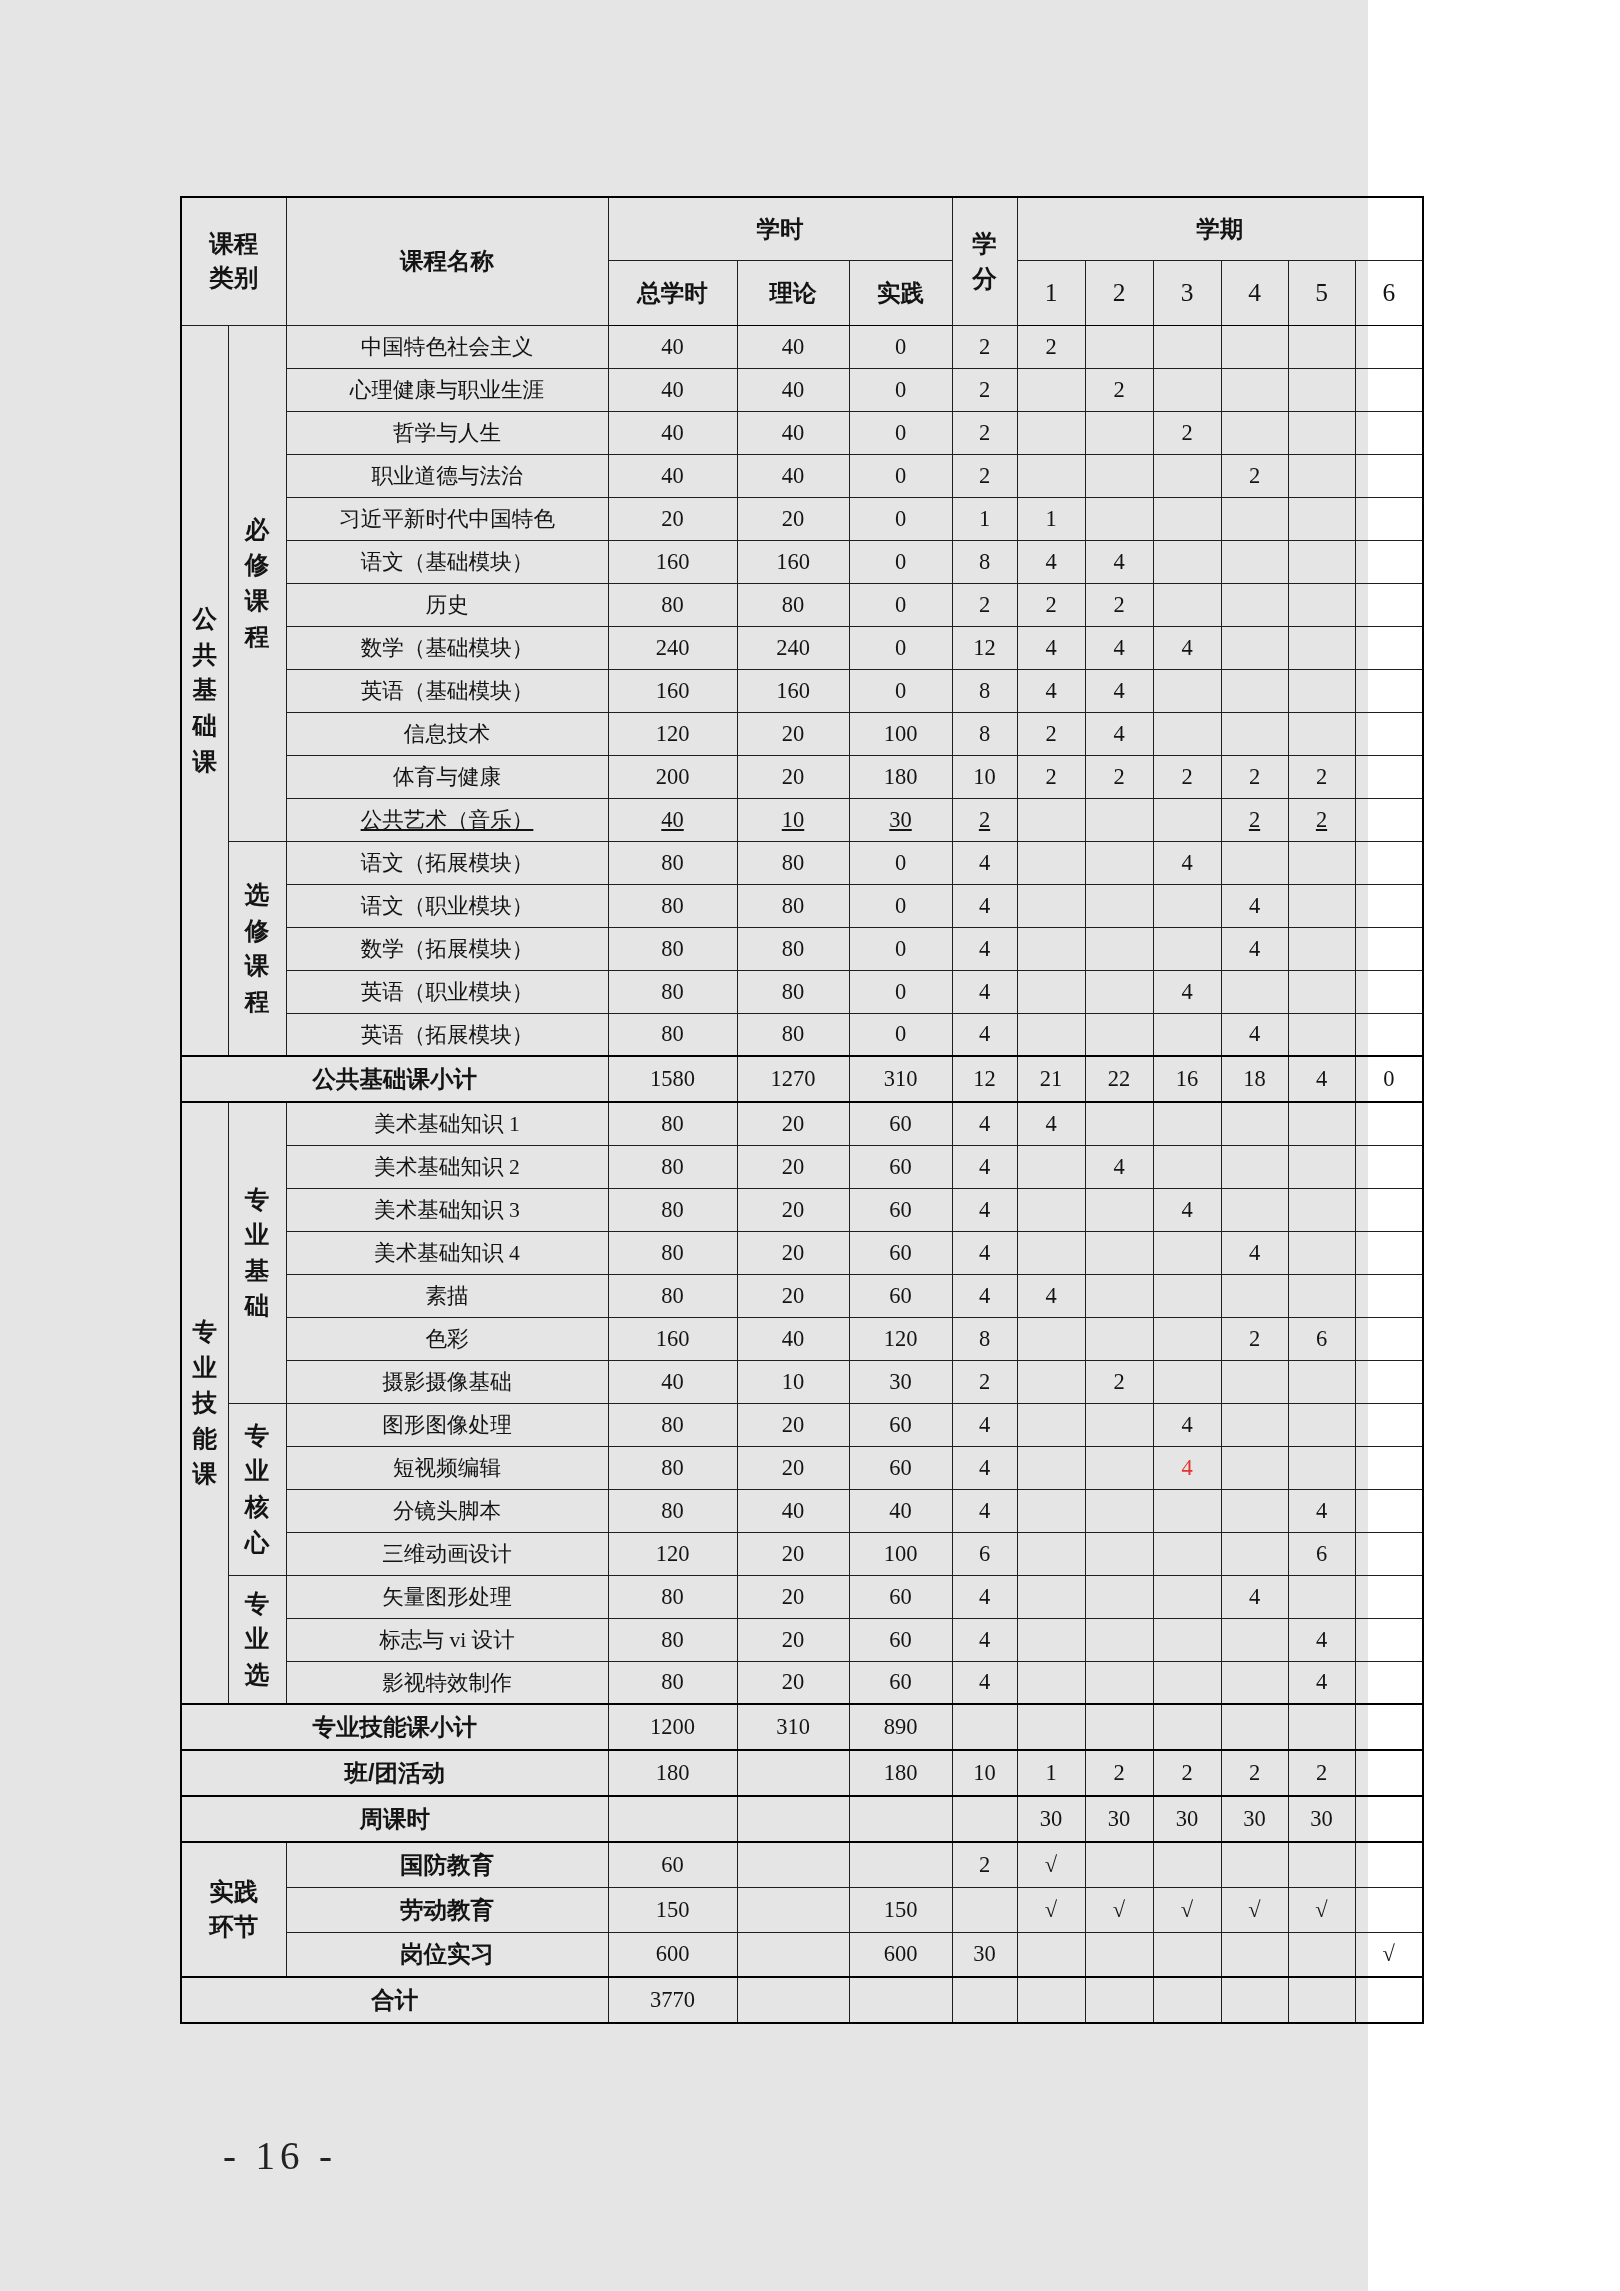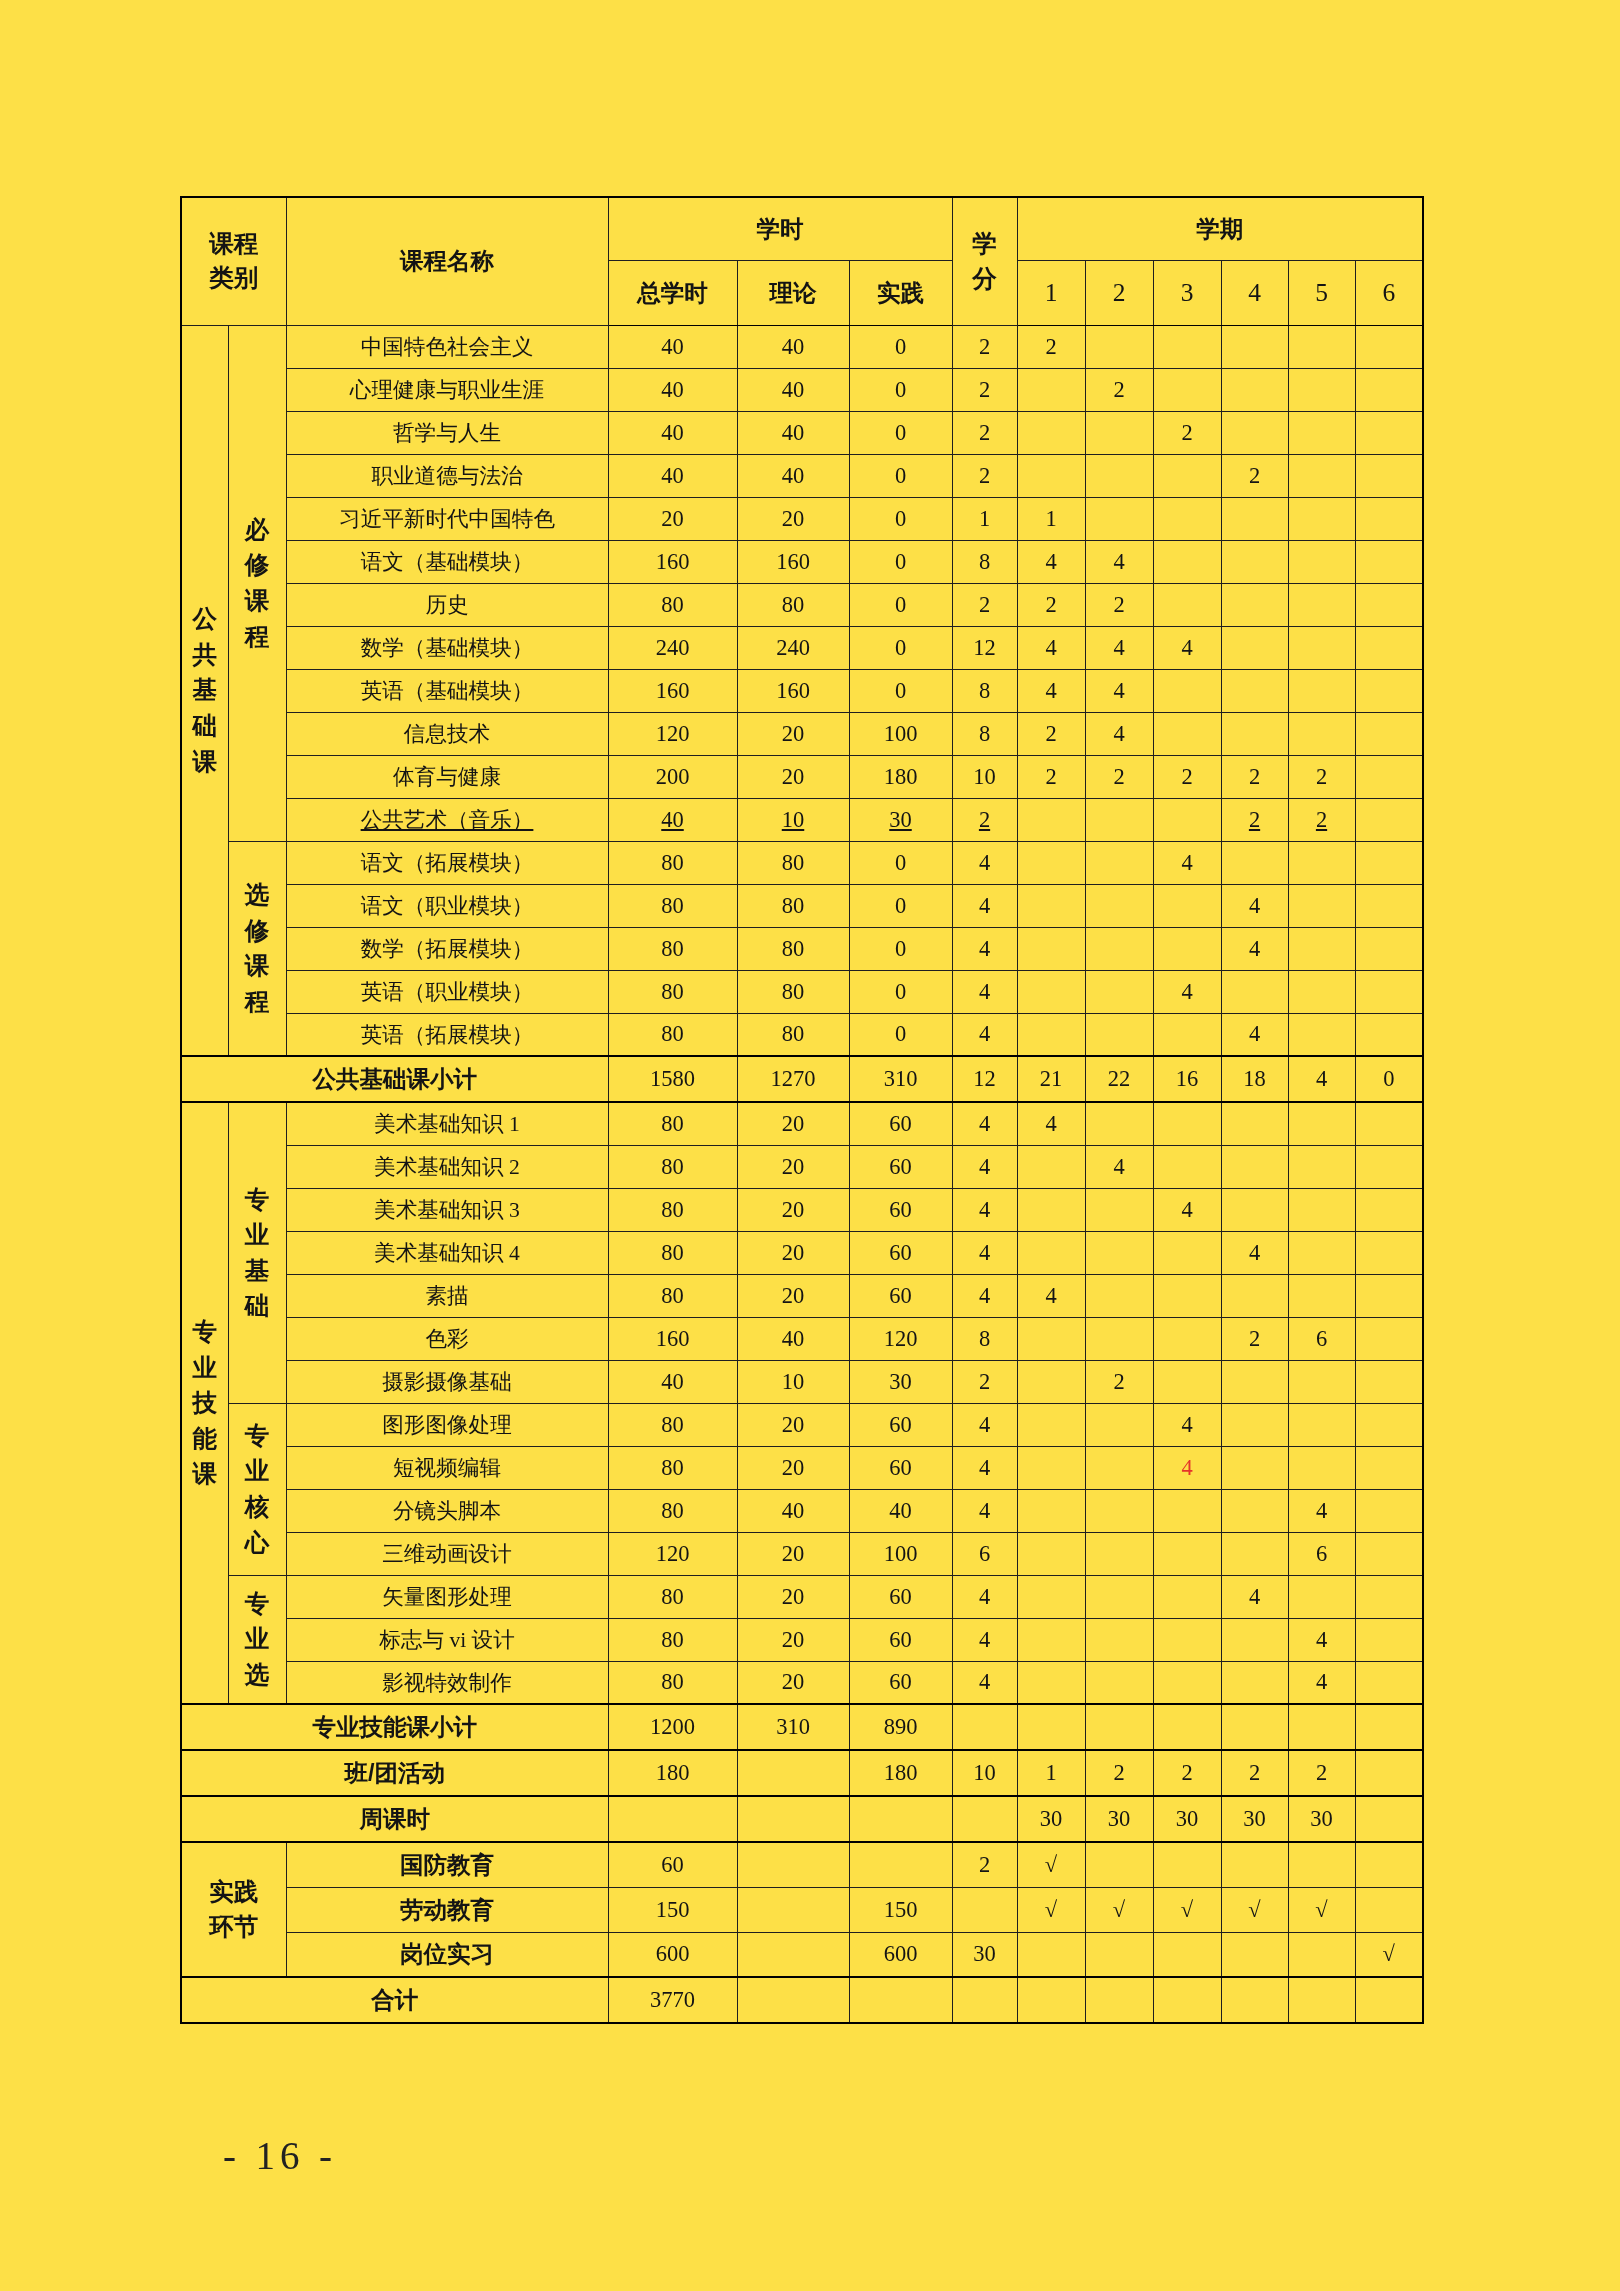--- a/index.html
+++ b/index.html
@@ -1,20 +1,20 @@
 <!DOCTYPE html>
 <html><head>
 <meta charset="utf-8">
 <style>
   html,body{margin:0;padding:0;background:#ffffff;}
   .page{
     position:relative;
-    width:1620px;
+    width:1368px;
     height:2292px;
-    background:#fde047;
+    background:#e5e5e5;
     font-family:"Liberation Serif","DejaVu Serif",serif;
     color:#141414;
   }
   table.curriculum{
     position:absolute;
     left:180px;
     top:196px;
     width:1240px;
     border-collapse:collapse;
     table-layout:fixed;

